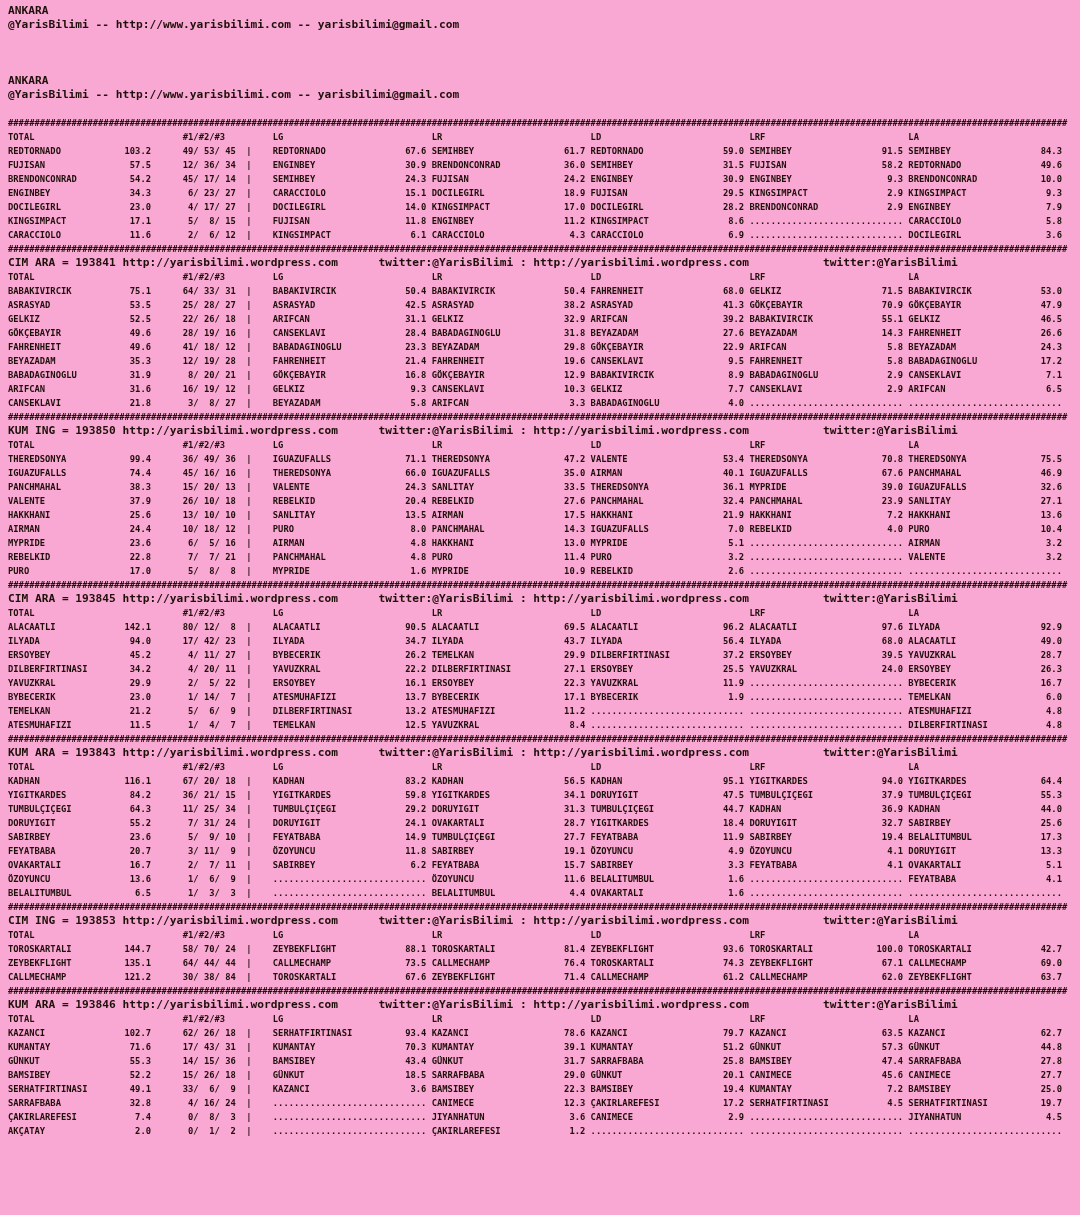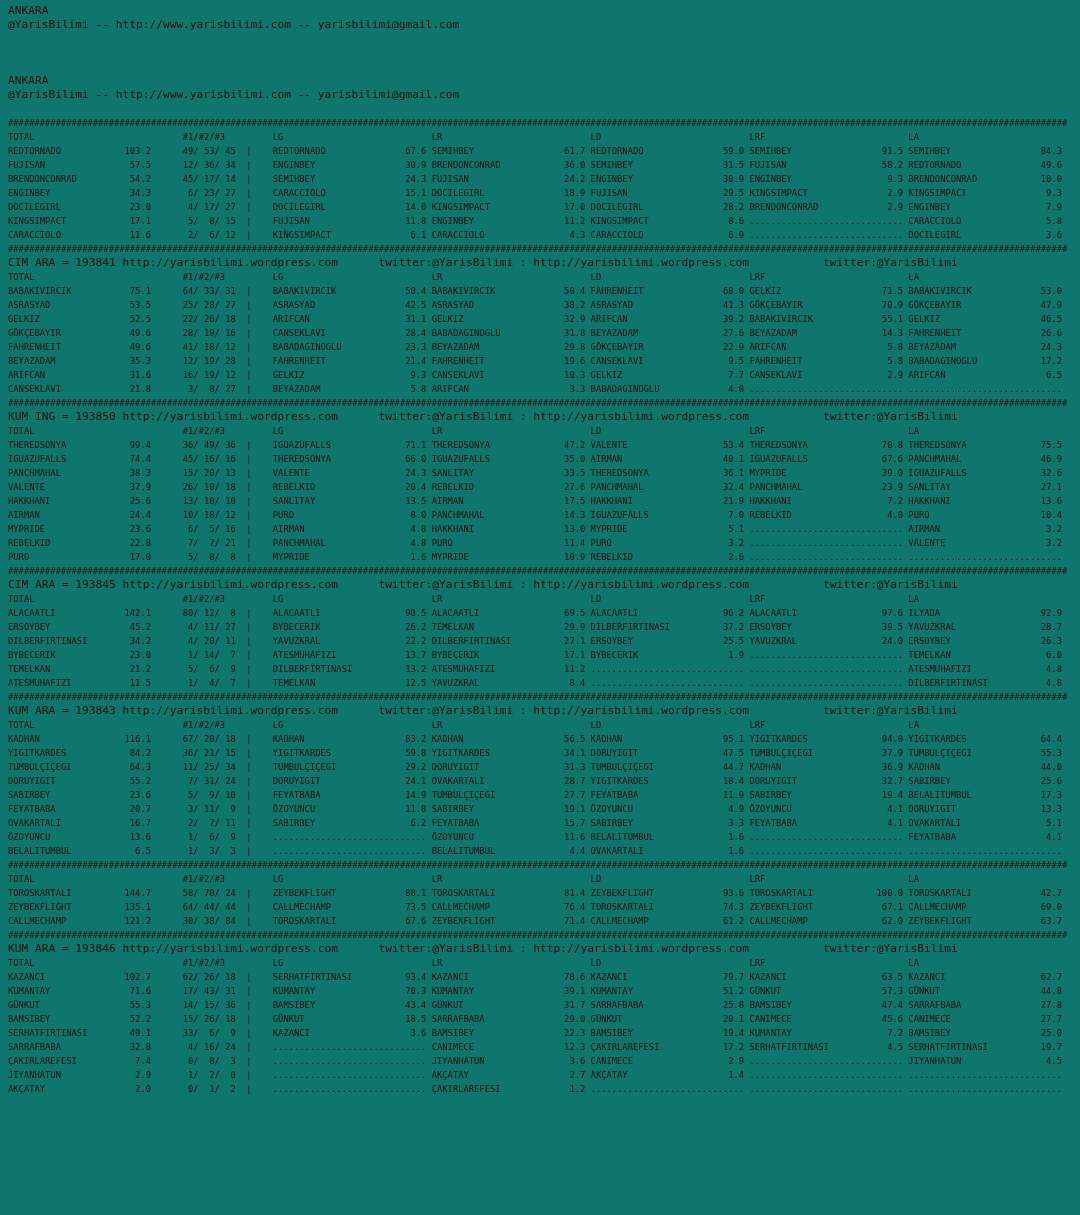--- a/index.html
+++ b/index.html
@@ -1,21 +1,22 @@
 <!DOCTYPE html>
 <html><head>
 <meta charset="utf-8">
 <style>
   html,body{margin:0;padding:0;background:#e8947c;}
   .screen{
     width:1080px;height:1215px;
-    background:#0f766e;color:#20100a;
+    background:#f9a8d4;color:#20100a;
     padding:4px 0 0 8px;box-sizing:border-box;
     overflow:hidden;
     font-family:"DejaVu Sans Mono", monospace;
+    font-weight:bold;
   }
   .ln{white-space:pre;height:14px;line-height:14px;overflow:hidden;}
   .t{font-size:11.2px;}   
   .d{font-size:8.8px;}    
 </style>
 </head>
 <body>
 
 <div class="screen">
   <div class="ln t">ANKARA</div>
@@ -38,66 +39,69 @@
       <div class="ln d">CARACCIOLO             11.6       2/  6/ 12  |    KINGSIMPACT               6.1 CARACCIOLO                4.3 CARACCIOLO                6.9 ............................. DOCILEGIRL                3.6 </div>
       <div class="ln d">########################################################################################################################################################################################################</div>
       <div class="ln t">CIM ARA = 193841 http://yarisbilimi.wordpress.com      twitter:@YarisBilimi : http://yarisbilimi.wordpress.com           twitter:@YarisBilimi</div>
       <div class="ln d">TOTAL                            #1/#2/#3         LG                            LR                            LD                            LRF                           LA</div>
       <div class="ln d">BABAKIVIRCIK           75.1      64/ 33/ 31  |    BABAKIVIRCIK             50.4 BABAKIVIRCIK             50.4 FAHRENHEIT               68.0 GELKIZ                   71.5 BABAKIVIRCIK             53.0 </div>
       <div class="ln d">ASRASYAD               53.5      25/ 28/ 27  |    ASRASYAD                 42.5 ASRASYAD                 38.2 ASRASYAD                 41.3 GÖKÇEBAYIR               70.9 GÖKÇEBAYIR               47.9 </div>
       <div class="ln d">GELKIZ                 52.5      22/ 26/ 18  |    ARIFCAN                  31.1 GELKIZ                   32.9 ARIFCAN                  39.2 BABAKIVIRCIK             55.1 GELKIZ                   46.5 </div>
       <div class="ln d">GÖKÇEBAYIR             49.6      28/ 19/ 16  |    CANSEKLAVI               28.4 BABADAGINOGLU            31.8 BEYAZADAM                27.6 BEYAZADAM                14.3 FAHRENHEIT               26.6 </div>
       <div class="ln d">FAHRENHEIT             49.6      41/ 18/ 12  |    BABADAGINOGLU            23.3 BEYAZADAM                29.8 GÖKÇEBAYIR               22.9 ARIFCAN                   5.8 BEYAZADAM                24.3 </div>
       <div class="ln d">BEYAZADAM              35.3      12/ 19/ 28  |    FAHRENHEIT               21.4 FAHRENHEIT               19.6 CANSEKLAVI                9.5 FAHRENHEIT                5.8 BABADAGINOGLU            17.2 </div>
+      <div class="ln d">BABADAGINOGLU          31.9       8/ 20/ 21  |    GÖKÇEBAYIR               16.8 GÖKÇEBAYIR               12.9 BABAKIVIRCIK              8.9 BABADAGINOGLU             2.9 CANSEKLAVI                7.1 </div>
       <div class="ln d">ARIFCAN                31.6      16/ 19/ 12  |    GELKIZ                    9.3 CANSEKLAVI               10.3 GELKIZ                    7.7 CANSEKLAVI                2.9 ARIFCAN                   6.5 </div>
       <div class="ln d">CANSEKLAVI             21.8       3/  8/ 27  |    BEYAZADAM                 5.8 ARIFCAN                   3.3 BABADAGINOGLU             4.0 ............................. ............................. </div>
       <div class="ln d">########################################################################################################################################################################################################</div>
       <div class="ln t">KUM ING = 193850 http://yarisbilimi.wordpress.com      twitter:@YarisBilimi : http://yarisbilimi.wordpress.com           twitter:@YarisBilimi</div>
       <div class="ln d">TOTAL                            #1/#2/#3         LG                            LR                            LD                            LRF                           LA</div>
       <div class="ln d">THEREDSONYA            99.4      36/ 49/ 36  |    IGUAZUFALLS              71.1 THEREDSONYA              47.2 VALENTE                  53.4 THEREDSONYA              70.8 THEREDSONYA              75.5 </div>
       <div class="ln d">IGUAZUFALLS            74.4      45/ 16/ 16  |    THEREDSONYA              66.0 IGUAZUFALLS              35.0 AIRMAN                   40.1 IGUAZUFALLS              67.6 PANCHMAHAL               46.9 </div>
       <div class="ln d">PANCHMAHAL             38.3      15/ 20/ 13  |    VALENTE                  24.3 SANLITAY                 33.5 THEREDSONYA              36.1 MYPRIDE                  39.0 IGUAZUFALLS              32.6 </div>
       <div class="ln d">VALENTE                37.9      26/ 10/ 18  |    REBELKID                 20.4 REBELKID                 27.6 PANCHMAHAL               32.4 PANCHMAHAL               23.9 SANLITAY                 27.1 </div>
       <div class="ln d">HAKKHANI               25.6      13/ 10/ 10  |    SANLITAY                 13.5 AIRMAN                   17.5 HAKKHANI                 21.9 HAKKHANI                  7.2 HAKKHANI                 13.6 </div>
       <div class="ln d">AIRMAN                 24.4      10/ 18/ 12  |    PURO                      8.0 PANCHMAHAL               14.3 IGUAZUFALLS               7.0 REBELKID                  4.0 PURO                     10.4 </div>
       <div class="ln d">MYPRIDE                23.6       6/  5/ 16  |    AIRMAN                    4.8 HAKKHANI                 13.0 MYPRIDE                   5.1 ............................. AIRMAN                    3.2 </div>
       <div class="ln d">REBELKID               22.8       7/  7/ 21  |    PANCHMAHAL                4.8 PURO                     11.4 PURO                      3.2 ............................. VALENTE                   3.2 </div>
       <div class="ln d">PURO                   17.0       5/  8/  8  |    MYPRIDE                   1.6 MYPRIDE                  10.9 REBELKID                  2.6 ............................. ............................. </div>
       <div class="ln d">########################################################################################################################################################################################################</div>
       <div class="ln t">CIM ARA = 193845 http://yarisbilimi.wordpress.com      twitter:@YarisBilimi : http://yarisbilimi.wordpress.com           twitter:@YarisBilimi</div>
       <div class="ln d">TOTAL                            #1/#2/#3         LG                            LR                            LD                            LRF                           LA</div>
       <div class="ln d">ALACAATLI             142.1      80/ 12/  8  |    ALACAATLI                90.5 ALACAATLI                69.5 ALACAATLI                96.2 ALACAATLI                97.6 ILYADA                   92.9 </div>
+      <div class="ln d">ILYADA                 94.0      17/ 42/ 23  |    ILYADA                   34.7 ILYADA                   43.7 ILYADA                   56.4 ILYADA                   68.0 ALACAATLI                49.0 </div>
       <div class="ln d">ERSOYBEY               45.2       4/ 11/ 27  |    BYBECERIK                26.2 TEMELKAN                 29.9 DILBERFIRTINASI          37.2 ERSOYBEY                 39.5 YAVUZKRAL                28.7 </div>
       <div class="ln d">DILBERFIRTINASI        34.2       4/ 20/ 11  |    YAVUZKRAL                22.2 DILBERFIRTINASI          27.1 ERSOYBEY                 25.5 YAVUZKRAL                24.0 ERSOYBEY                 26.3 </div>
+      <div class="ln d">YAVUZKRAL              29.9       2/  5/ 22  |    ERSOYBEY                 16.1 ERSOYBEY                 22.3 YAVUZKRAL                11.9 ............................. BYBECERIK                16.7 </div>
       <div class="ln d">BYBECERIK              23.0       1/ 14/  7  |    ATESMUHAFIZI             13.7 BYBECERIK                17.1 BYBECERIK                 1.9 ............................. TEMELKAN                  6.0 </div>
       <div class="ln d">TEMELKAN               21.2       5/  6/  9  |    DILBERFIRTINASI          13.2 ATESMUHAFIZI             11.2 ............................. ............................. ATESMUHAFIZI              4.8 </div>
       <div class="ln d">ATESMUHAFIZI           11.5       1/  4/  7  |    TEMELKAN                 12.5 YAVUZKRAL                 8.4 ............................. ............................. DILBERFIRTINASI           4.8 </div>
       <div class="ln d">########################################################################################################################################################################################################</div>
       <div class="ln t">KUM ARA = 193843 http://yarisbilimi.wordpress.com      twitter:@YarisBilimi : http://yarisbilimi.wordpress.com           twitter:@YarisBilimi</div>
       <div class="ln d">TOTAL                            #1/#2/#3         LG                            LR                            LD                            LRF                           LA</div>
       <div class="ln d">KADHAN                116.1      67/ 20/ 18  |    KADHAN                   83.2 KADHAN                   56.5 KADHAN                   95.1 YIGITKARDES              94.0 YIGITKARDES              64.4 </div>
       <div class="ln d">YIGITKARDES            84.2      36/ 21/ 15  |    YIGITKARDES              59.8 YIGITKARDES              34.1 DORUYIGIT                47.5 TUMBULÇIÇEGI             37.9 TUMBULÇIÇEGI             55.3 </div>
       <div class="ln d">TUMBULÇIÇEGI           64.3      11/ 25/ 34  |    TUMBULÇIÇEGI             29.2 DORUYIGIT                31.3 TUMBULÇIÇEGI             44.7 KADHAN                   36.9 KADHAN                   44.0 </div>
       <div class="ln d">DORUYIGIT              55.2       7/ 31/ 24  |    DORUYIGIT                24.1 OVAKARTALI               28.7 YIGITKARDES              18.4 DORUYIGIT                32.7 SABIRBEY                 25.6 </div>
       <div class="ln d">SABIRBEY               23.6       5/  9/ 10  |    FEYATBABA                14.9 TUMBULÇIÇEGI             27.7 FEYATBABA                11.9 SABIRBEY                 19.4 BELALITUMBUL             17.3 </div>
       <div class="ln d">FEYATBABA              20.7       3/ 11/  9  |    ÖZOYUNCU                 11.8 SABIRBEY                 19.1 ÖZOYUNCU                  4.9 ÖZOYUNCU                  4.1 DORUYIGIT                13.3 </div>
       <div class="ln d">OVAKARTALI             16.7       2/  7/ 11  |    SABIRBEY                  6.2 FEYATBABA                15.7 SABIRBEY                  3.3 FEYATBABA                 4.1 OVAKARTALI                5.1 </div>
       <div class="ln d">ÖZOYUNCU               13.6       1/  6/  9  |    ............................. ÖZOYUNCU                 11.6 BELALITUMBUL              1.6 ............................. FEYATBABA                 4.1 </div>
       <div class="ln d">BELALITUMBUL            6.5       1/  3/  3  |    ............................. BELALITUMBUL              4.4 OVAKARTALI                1.6 ............................. ............................. </div>
       <div class="ln d">########################################################################################################################################################################################################</div>
+      <div class="ln t">CIM ING = 193853 http://yarisbilimi.wordpress.com      twitter:@YarisBilimi : http://yarisbilimi.wordpress.com           twitter:@YarisBilimi</div>
       <div class="ln d">TOTAL                            #1/#2/#3         LG                            LR                            LD                            LRF                           LA</div>
       <div class="ln d">TOROSKARTALI          144.7      58/ 70/ 24  |    ZEYBEKFLIGHT             88.1 TOROSKARTALI             81.4 ZEYBEKFLIGHT             93.6 TOROSKARTALI            100.0 TOROSKARTALI             42.7 </div>
       <div class="ln d">ZEYBEKFLIGHT          135.1      64/ 44/ 44  |    CALLMECHAMP              73.5 CALLMECHAMP              76.4 TOROSKARTALI             74.3 ZEYBEKFLIGHT             67.1 CALLMECHAMP              69.0 </div>
       <div class="ln d">CALLMECHAMP           121.2      30/ 38/ 84  |    TOROSKARTALI             67.6 ZEYBEKFLIGHT             71.4 CALLMECHAMP              61.2 CALLMECHAMP              62.0 ZEYBEKFLIGHT             63.7 </div>
       <div class="ln d">########################################################################################################################################################################################################</div>
       <div class="ln t">KUM ARA = 193846 http://yarisbilimi.wordpress.com      twitter:@YarisBilimi : http://yarisbilimi.wordpress.com           twitter:@YarisBilimi</div>
       <div class="ln d">TOTAL                            #1/#2/#3         LG                            LR                            LD                            LRF                           LA</div>
       <div class="ln d">KAZANCI               102.7      62/ 26/ 18  |    SERHATFIRTINASI          93.4 KAZANCI                  78.6 KAZANCI                  79.7 KAZANCI                  63.5 KAZANCI                  62.7 </div>
       <div class="ln d">KUMANTAY               71.6      17/ 43/ 31  |    KUMANTAY                 70.3 KUMANTAY                 39.1 KUMANTAY                 51.2 GÜNKUT                   57.3 GÜNKUT                   44.8 </div>
       <div class="ln d">GÜNKUT                 55.3      14/ 15/ 36  |    BAMSIBEY                 43.4 GÜNKUT                   31.7 SARRAFBABA               25.8 BAMSIBEY                 47.4 SARRAFBABA               27.8 </div>
       <div class="ln d">BAMSIBEY               52.2      15/ 26/ 18  |    GÜNKUT                   18.5 SARRAFBABA               29.0 GÜNKUT                   20.1 CANIMECE                 45.6 CANIMECE                 27.7 </div>
       <div class="ln d">SERHATFIRTINASI        49.1      33/  6/  9  |    KAZANCI                   3.6 BAMSIBEY                 22.3 BAMSIBEY                 19.4 KUMANTAY                  7.2 BAMSIBEY                 25.0 </div>
       <div class="ln d">SARRAFBABA             32.8       4/ 16/ 24  |    ............................. CANIMECE                 12.3 ÇAKIRLAREFESI            17.2 SERHATFIRTINASI           4.5 SERHATFIRTINASI          19.7 </div>
       <div class="ln d">ÇAKIRLAREFESI           7.4       0/  8/  3  |    ............................. JIYANHATUN                3.6 CANIMECE                  2.9 ............................. JIYANHATUN                4.5 </div>
-      <div class="ln d">JIYANHATUN              2.9       1/  2/  0  |    ............................. AKÇATAY                   2.7 AKÇATAY                   1.4 ............................. ............................. </div>
       <div class="ln d">AKÇATAY                 2.0       0/  1/  2  |    ............................. ÇAKIRLAREFESI             1.2 ............................. ............................. ............................. </div>
     </div>
 </div>
 
 </body></html>

